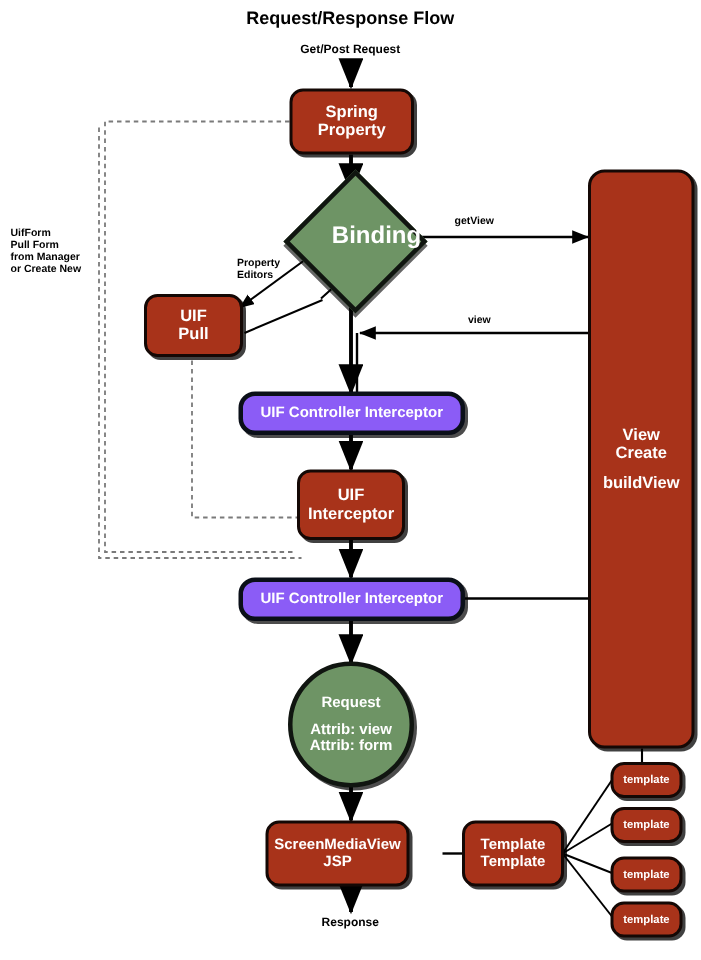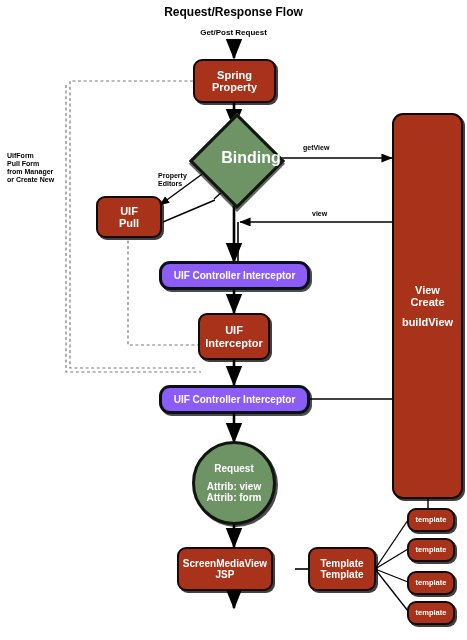--- a/index.html
+++ b/index.html
@@ -246,14 +246,15 @@
   <div class="node rust tiny-template" style="left:407px; top:538px; width:48px; height:24px;">
     <span>template</span>
   </div>
   <div class="node rust tiny-template" style="left:407px; top:571px; width:48px; height:24px;">
     <span>template</span>
   </div>
   <div class="node rust tiny-template" style="left:407px; top:601px; width:48px; height:24px;">
     <span>template</span>
   </div>
 
+  <div class="label-free t8b" style="left:0; top:610px; width:467px; text-align:center;">Response</div>
 
 </div>
 
 </body></html>

